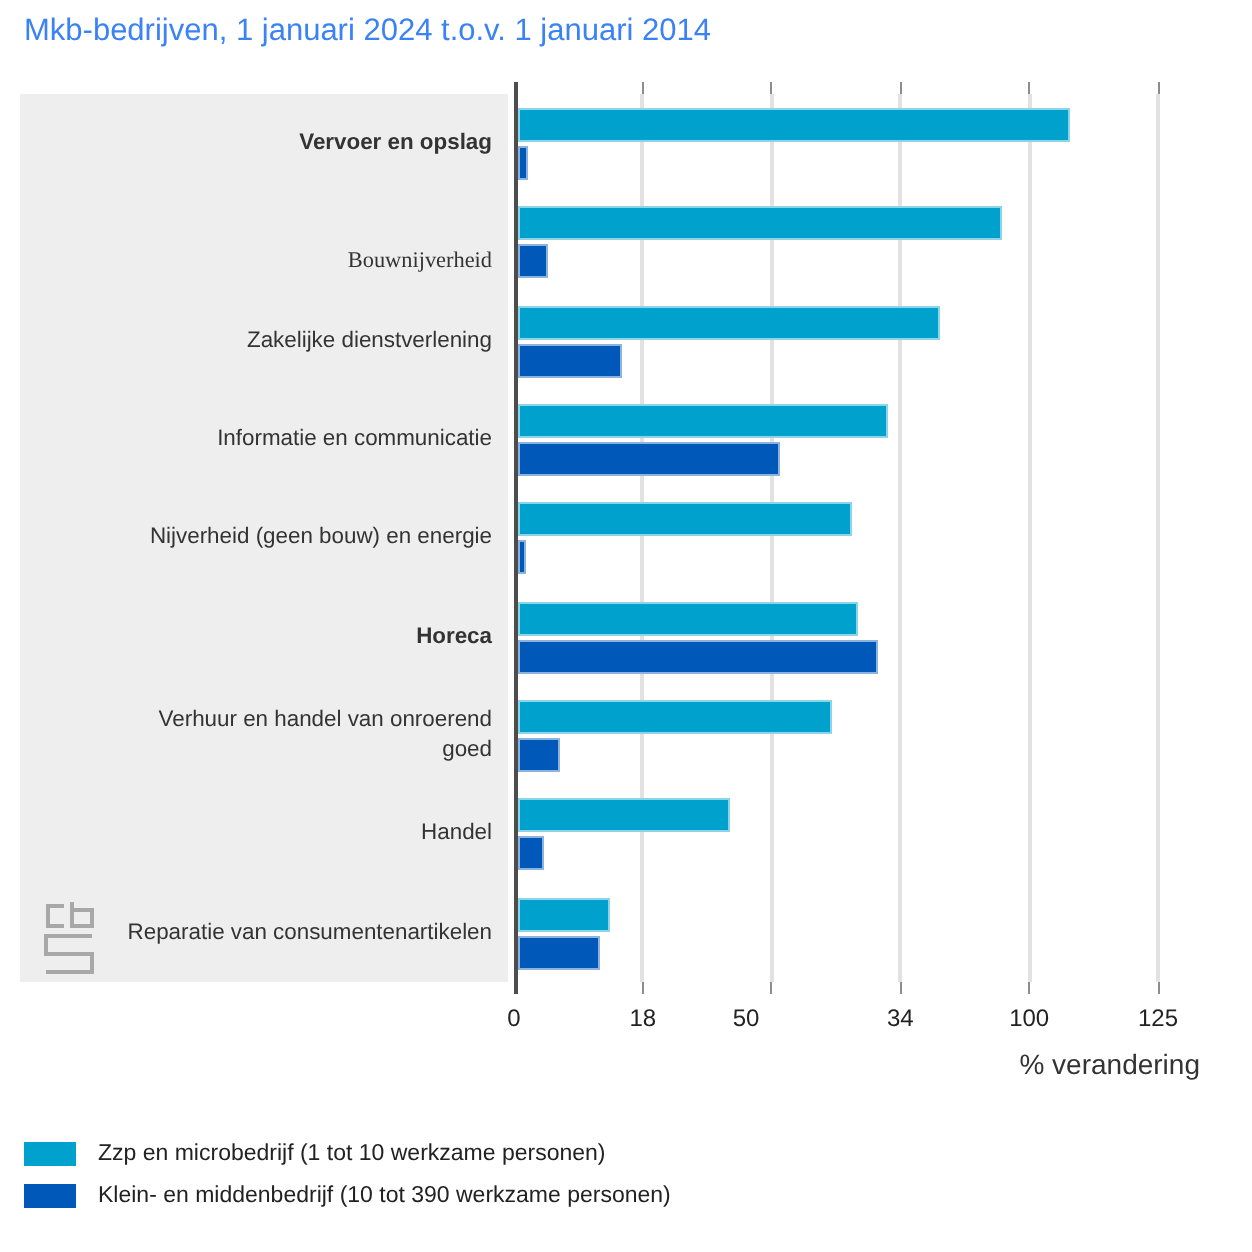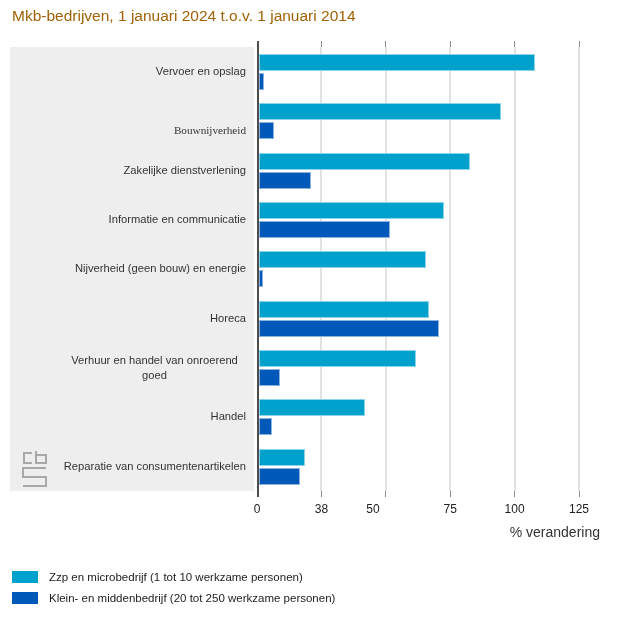--- a/index.html
+++ b/index.html
@@ -1,18 +1,18 @@
 <!DOCTYPE html>
 <html><head>
 <meta charset="utf-8">
 <style>
   html,body{margin:0;padding:0;background:#fff;}
   .page{position:relative;width:626px;height:626px;background:#fff;overflow:hidden;
         font-family:"Liberation Sans",sans-serif;}
-  .title{position:absolute;left:12px;top:7px;font-size:15.5px;color:#a16207;}
+  .title{position:absolute;left:12px;top:7px;font-size:15.5px;color:#3b82f6;}
   .chart{position:absolute;left:0;top:0;width:626px;height:626px;}
   .panel{position:absolute;left:10px;top:47px;width:244px;height:444px;background:#eeeeee;}
   .plot{position:absolute;left:257px;top:47px;width:343px;height:444px;background:#ffffff;}
   .gridline{position:absolute;width:2px;background:#e2e2e2;}
   .tick{position:absolute;width:1px;height:6px;background:#8c8c8c;}
   .axisline{position:absolute;width:2px;background:#4d4d4d;}
   .ticklabel{position:absolute;font-size:12px;color:#222;transform:translateX(-50%);}
   .catlabel{position:absolute;right:380px;width:183px;font-size:11.2px;color:#333;
             text-align:right;line-height:1.35;transform:translateY(-50%);}
   .bar{position:absolute;height:17px;box-sizing:border-box;border:1px solid rgba(255,255,255,0.55);}
@@ -43,70 +43,70 @@
       </svg>
     </div>
 
     <div class="xlabel">% verandering</div>
   <div class="tick" style="left: 256.5px; top: 41px;"></div>
       <div class="tick" style="left: 256.5px; top: 491px;"></div>
       <div class="ticklabel" style="left: 257px; top: 502px;">0</div>
       <div class="gridline" style="left: 320.4px; top: 47px; height: 444px;"></div>
       <div class="tick" style="left: 320.9px; top: 41px;"></div>
       <div class="tick" style="left: 320.9px; top: 491px;"></div>
-      <div class="ticklabel" style="left: 321.4px; top: 502px;">38</div>
+      <div class="ticklabel" style="left: 321.4px; top: 502px;">18</div>
       <div class="gridline" style="left: 384.8px; top: 47px; height: 444px;"></div>
       <div class="tick" style="left: 385.3px; top: 41px;"></div>
       <div class="tick" style="left: 385.3px; top: 491px;"></div>
       <div class="ticklabel" style="left: 373px; top: 502px;">50</div>
       <div class="gridline" style="left: 449.2px; top: 47px; height: 444px;"></div>
       <div class="tick" style="left: 449.7px; top: 41px;"></div>
       <div class="tick" style="left: 449.7px; top: 491px;"></div>
-      <div class="ticklabel" style="left: 450.2px; top: 502px;">75</div>
+      <div class="ticklabel" style="left: 450.2px; top: 502px;">34</div>
       <div class="gridline" style="left: 513.6px; top: 47px; height: 444px;"></div>
       <div class="tick" style="left: 514.1px; top: 41px;"></div>
       <div class="tick" style="left: 514.1px; top: 491px;"></div>
       <div class="ticklabel" style="left: 514.6px; top: 502px;">100</div>
       <div class="gridline" style="left: 578px; top: 47px; height: 444px;"></div>
       <div class="tick" style="left: 578.5px; top: 41px;"></div>
       <div class="tick" style="left: 578.5px; top: 491px;"></div>
       <div class="ticklabel" style="left: 579px; top: 502px;">125</div>
       <div class="axisline" style="left: 257px; top: 41px; height: 456px;"></div>
-      <div class="catlabel" style="top: 72px;">Vervoer en opslag</div>
+      <div class="catlabel" style="top: 72px; font-weight: bold;">Vervoer en opslag</div>
       <div class="bar" style="left: 259px; top: 54px; width: 275.632px; background: rgb(0, 161, 205);"></div>
       <div class="bar" style="left: 259px; top: 73px; width: 5.152px; background: rgb(0, 88, 184);"></div>
       <div class="catlabel" style="top: 131px; font-family: Liberation Serif, serif;">Bouwnijverheid</div>
       <div class="bar" style="left: 259px; top: 103.333px; width: 242.144px; background: rgb(0, 161, 205);"></div>
       <div class="bar" style="left: 259px; top: 122.333px; width: 15.456px; background: rgb(0, 88, 184);"></div>
       <div class="catlabel" style="top: 170.667px;">Zakelijke dienstverlening</div>
       <div class="bar" style="left: 259px; top: 152.667px; width: 211.232px; background: rgb(0, 161, 205);"></div>
       <div class="bar" style="left: 259px; top: 171.667px; width: 51.52px; background: rgb(0, 88, 184);"></div>
       <div class="catlabel" style="top: 220px;">Informatie en communicatie</div>
       <div class="bar" style="left: 259px; top: 202px; width: 185.472px; background: rgb(0, 161, 205);"></div>
       <div class="bar" style="left: 259px; top: 221px; width: 131.376px; background: rgb(0, 88, 184);"></div>
       <div class="catlabel" style="top: 269.333px;">Nijverheid (geen bouw) en energie</div>
       <div class="bar" style="left: 259px; top: 251.333px; width: 167.44px; background: rgb(0, 161, 205);"></div>
       <div class="bar" style="left: 259px; top: 270.333px; width: 3.864px; background: rgb(0, 88, 184);"></div>
-      <div class="catlabel" style="top: 318.667px;">Horeca</div>
+      <div class="catlabel" style="top: 318.667px; font-weight: bold;">Horeca</div>
       <div class="bar" style="left: 259px; top: 300.667px; width: 170.016px; background: rgb(0, 161, 205);"></div>
       <div class="bar" style="left: 259px; top: 319.667px; width: 180.32px; background: rgb(0, 88, 184);"></div>
-      <div class="catlabel" style="top: 368px; text-align: center;">Verhuur en handel van onroerend goed</div>
+      <div class="catlabel" style="top: 368px;">Verhuur en handel van onroerend goed</div>
       <div class="bar" style="left: 259px; top: 350px; width: 157.136px; background: rgb(0, 161, 205);"></div>
       <div class="bar" style="left: 259px; top: 369px; width: 20.608px; background: rgb(0, 88, 184);"></div>
       <div class="catlabel" style="top: 417.333px; text-align: right;">Handel</div>
       <div class="bar" style="left: 259px; top: 399.333px; width: 105.616px; background: rgb(0, 161, 205);"></div>
       <div class="bar" style="left: 259px; top: 418.333px; width: 12.88px; background: rgb(0, 88, 184);"></div>
       <div class="catlabel" style="top: 466.667px;">Reparatie van consumentenartikelen</div>
       <div class="bar" style="left: 259px; top: 448.667px; width: 46.368px; background: rgb(0, 161, 205);"></div>
       <div class="bar" style="left: 259px; top: 467.667px; width: 41.216px; background: rgb(0, 88, 184);"></div>
     </div>
 
   <div class="legend">
     <div class="legend-row">
       <span class="swatch" style="background: rgb(0, 161, 205);"></span>
       <span class="legend-label">Zzp en microbedrijf (1 tot 10 werkzame personen)</span>
     </div>
     <div class="legend-row">
       <span class="swatch" style="background: rgb(0, 88, 184);"></span>
-      <span class="legend-label">Klein- en middenbedrijf (20 tot 250 werkzame personen)</span>
+      <span class="legend-label">Klein- en middenbedrijf (10 tot 390 werkzame personen)</span>
     </div>
   </div>
 </div>
 
 </body></html>

